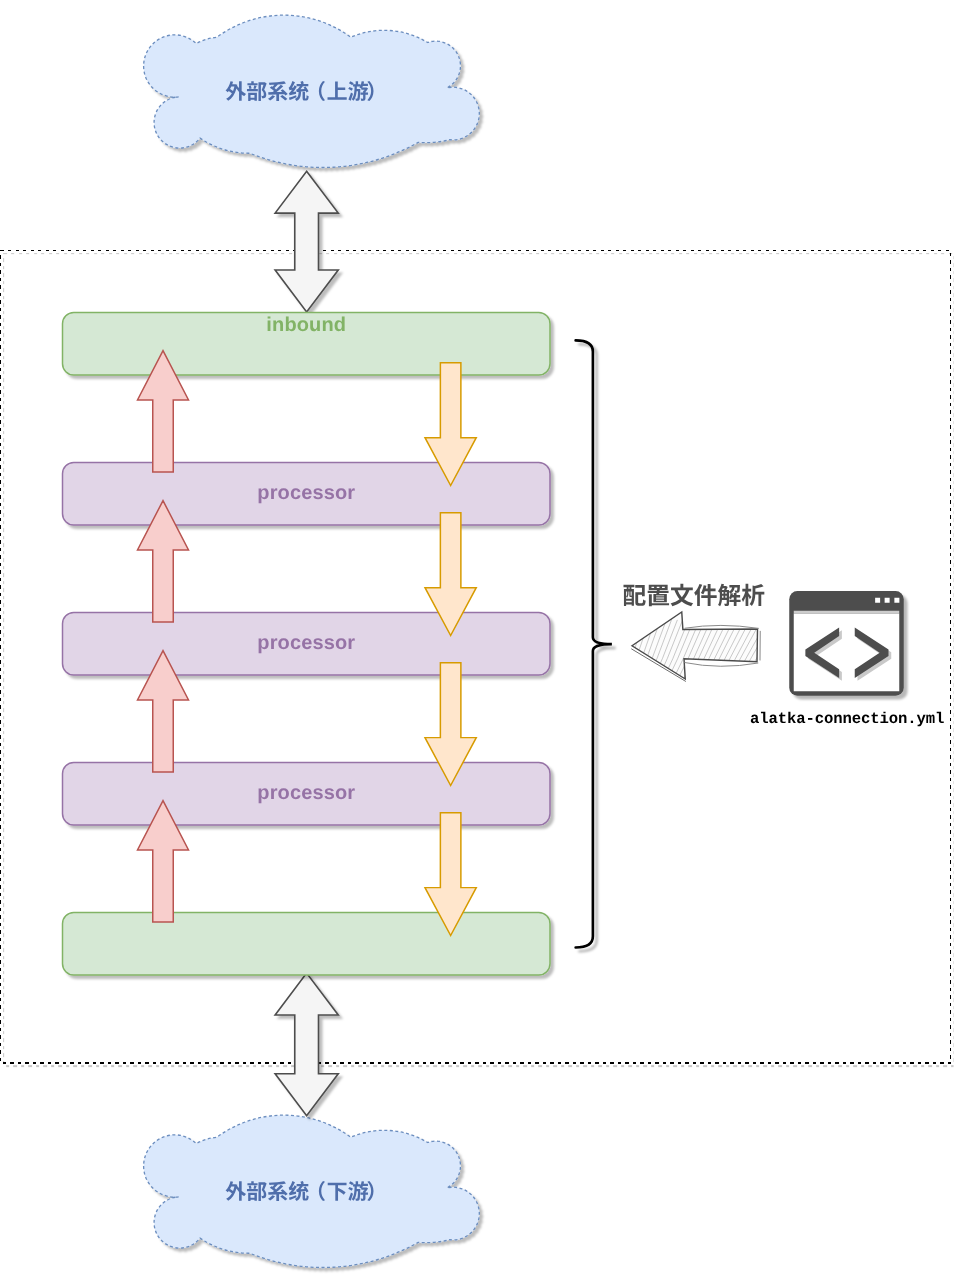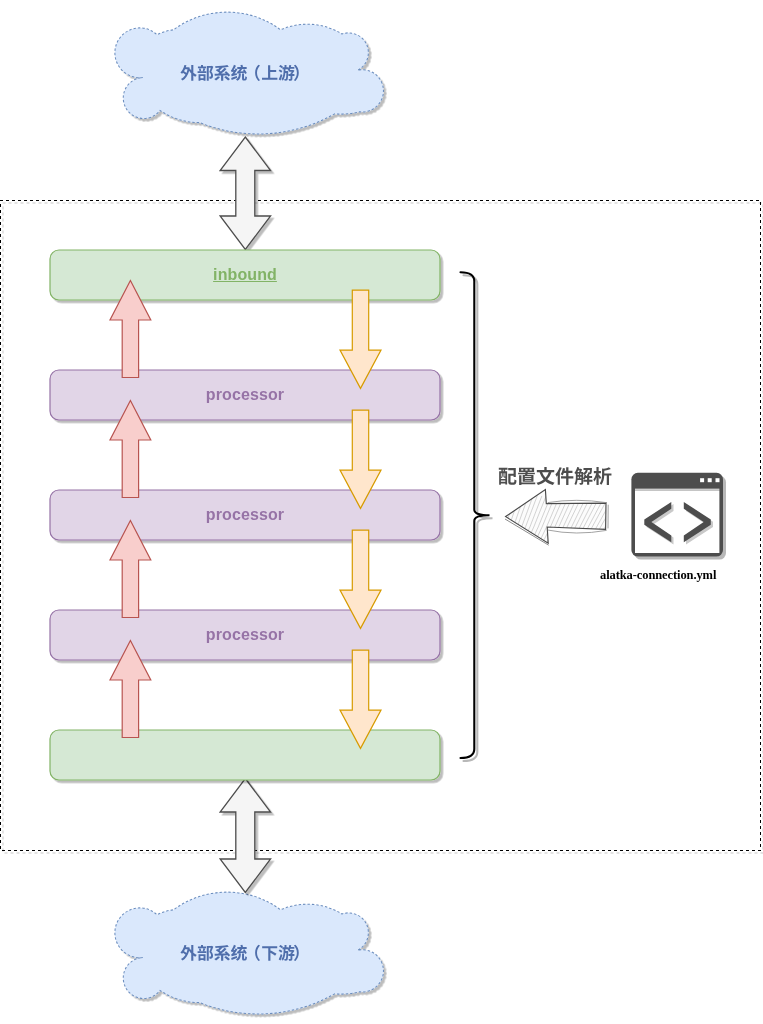--- a/index.html
+++ b/index.html
@@ -5,21 +5,21 @@
 <style>
   html,body{margin:0;padding:0;background:#ffffff;}
   body{width:763px;height:1024px;overflow:hidden;
        font-family:"Liberation Sans",sans-serif;-webkit-font-smoothing:antialiased;}
   #stage{position:relative;width:763px;height:1024px;background:#ffffff;}
   #art{position:absolute;left:0;top:0;width:763px;height:1024px;}
   .stage-label{position:absolute;display:flex;align-items:center;justify-content:center;
                font-size:16px;font-weight:bold;letter-spacing:0.1px;}
   #file-label{position:absolute;left:600px;top:568px;width:160px;
               font-size:12.5px;font-weight:bold;color:#000000;
-              font-family:Liberation Serif, serif;letter-spacing:-0.1px;}
+              font-family:Liberation Mono, monospace;letter-spacing:-0.1px;}
 </style>
 </head>
 <body>
 
 <div id="stage">
   <svg id="art" viewBox="0 0 763 1024">
 <defs>
 <filter id="ds" x="-30%" y="-30%" width="180%" height="180%">
   <feDropShadow dx="2.6" dy="2.6" stdDeviation="0.75" flood-color="#000000" flood-opacity="0.26"></feDropShadow>
 </filter>
@@ -189,18 +189,18 @@
   <rect x="635.0" y="490.9" width="84.4" height="62.1" fill="#ffffff"></rect>
   <rect x="700.1" y="478.2" width="4.0" height="4.0" fill="#ffffff"></rect>
         <rect x="707.7" y="478.2" width="4.0" height="4.0" fill="#ffffff"></rect>
         <rect x="715.5" y="478.2" width="4.0" height="4.0" fill="#ffffff"></rect>
   <path d="M671.3 501.9 L644.3 519.5 L644.3 524.7 L671.3 542.3 L671.3 535.4 L651.4 522.1 L671.3 508.8 Z" fill="#c9c9c9" transform="translate(2.2 2.2)"></path>
   <path d="M683.8 501.9 L710.8 519.5 L710.8 524.7 L683.8 542.3 L683.8 535.4 L703.7 522.1 L683.8 508.8 Z" fill="#c9c9c9" transform="translate(2.2 2.2)"></path>
   <path d="M671.3 501.9 L644.3 519.5 L644.3 524.7 L671.3 542.3 L671.3 535.4 L651.4 522.1 L671.3 508.8 Z" fill="#4d4d4d"></path>
   <path d="M683.8 501.9 L710.8 519.5 L710.8 524.7 L683.8 542.3 L683.8 535.4 L703.7 522.1 L683.8 508.8 Z" fill="#4d4d4d"></path>
 </g>
   </svg>
-<div class="stage-label" style="left:50px;top:250px;width:390px;height:50px;color:#82b366;text-decoration:underline;">inbound</div>
+<div class="stage-label" style="left:50px;top:236px;width:390px;height:50px;color:#82b366;">inbound</div>
 <div class="stage-label" style="left:50px;top:370px;width:390px;height:50px;color:#9673a6;">processor</div>
 <div class="stage-label" style="left:50px;top:490px;width:390px;height:50px;color:#9673a6;">processor</div>
 <div class="stage-label" style="left:50px;top:610px;width:390px;height:50px;color:#9673a6;">processor</div>
   <div id="file-label">alatka-connection.yml</div>
 </div>
 
 </body></html>

